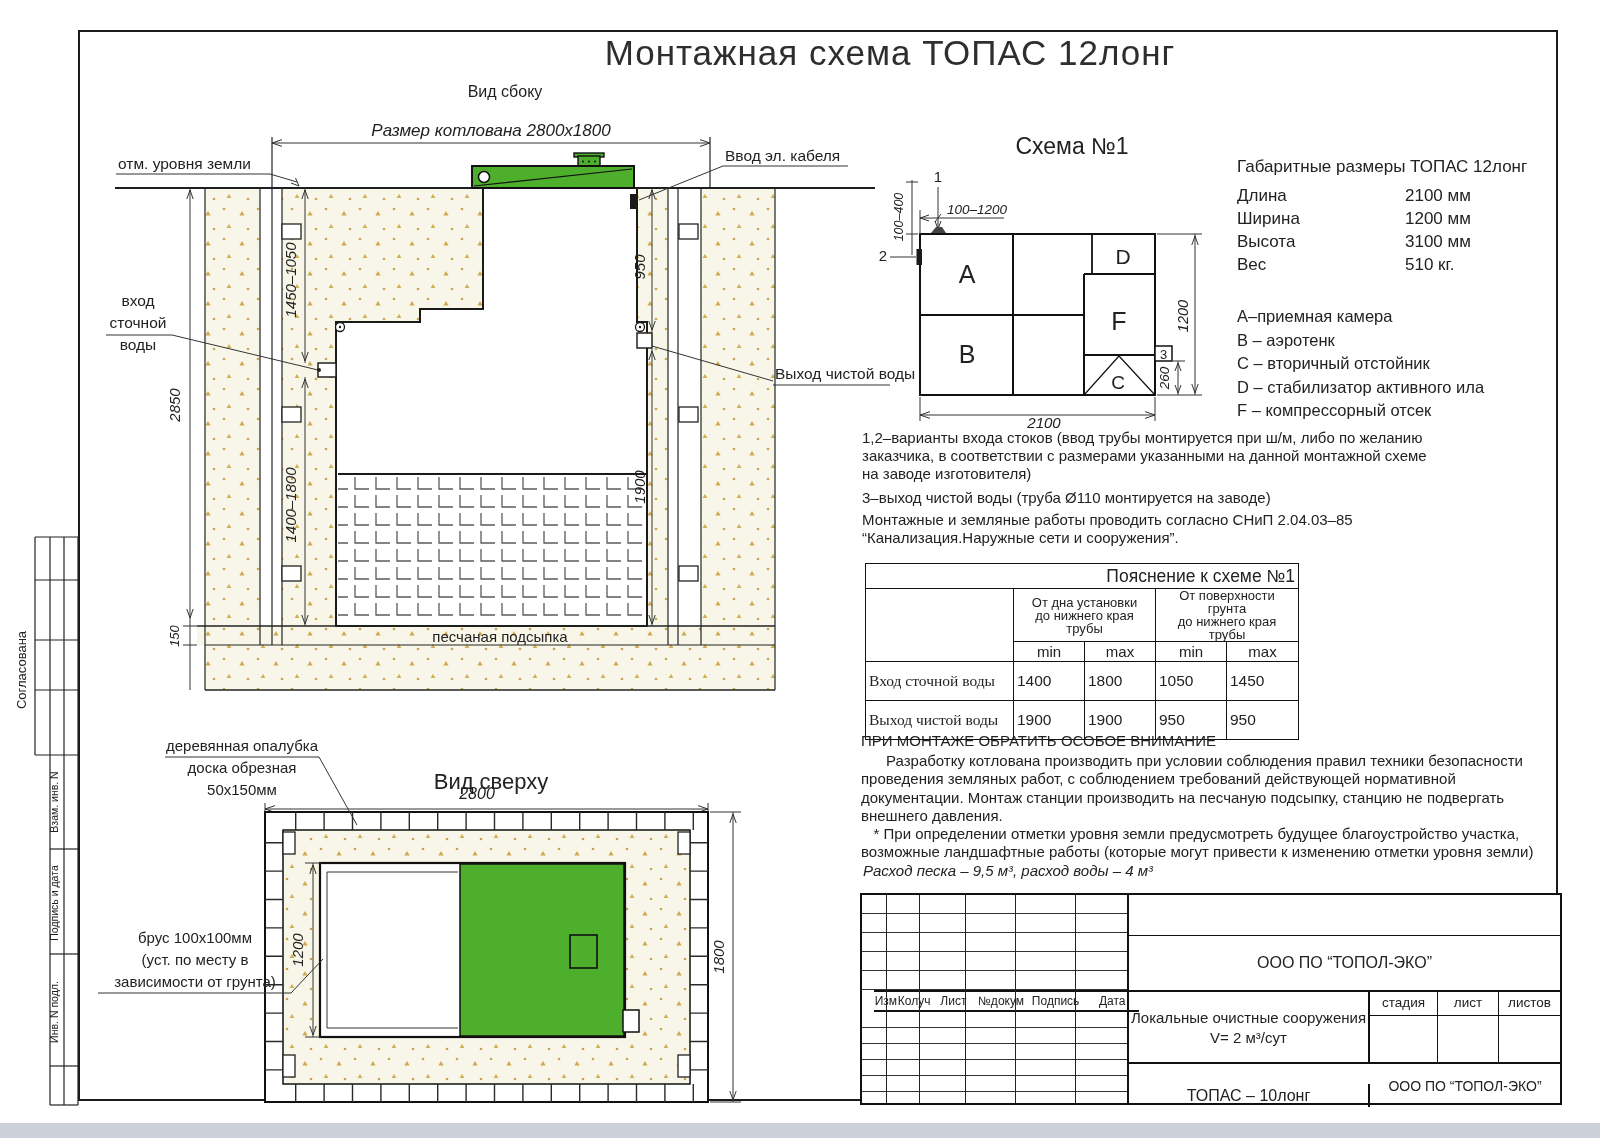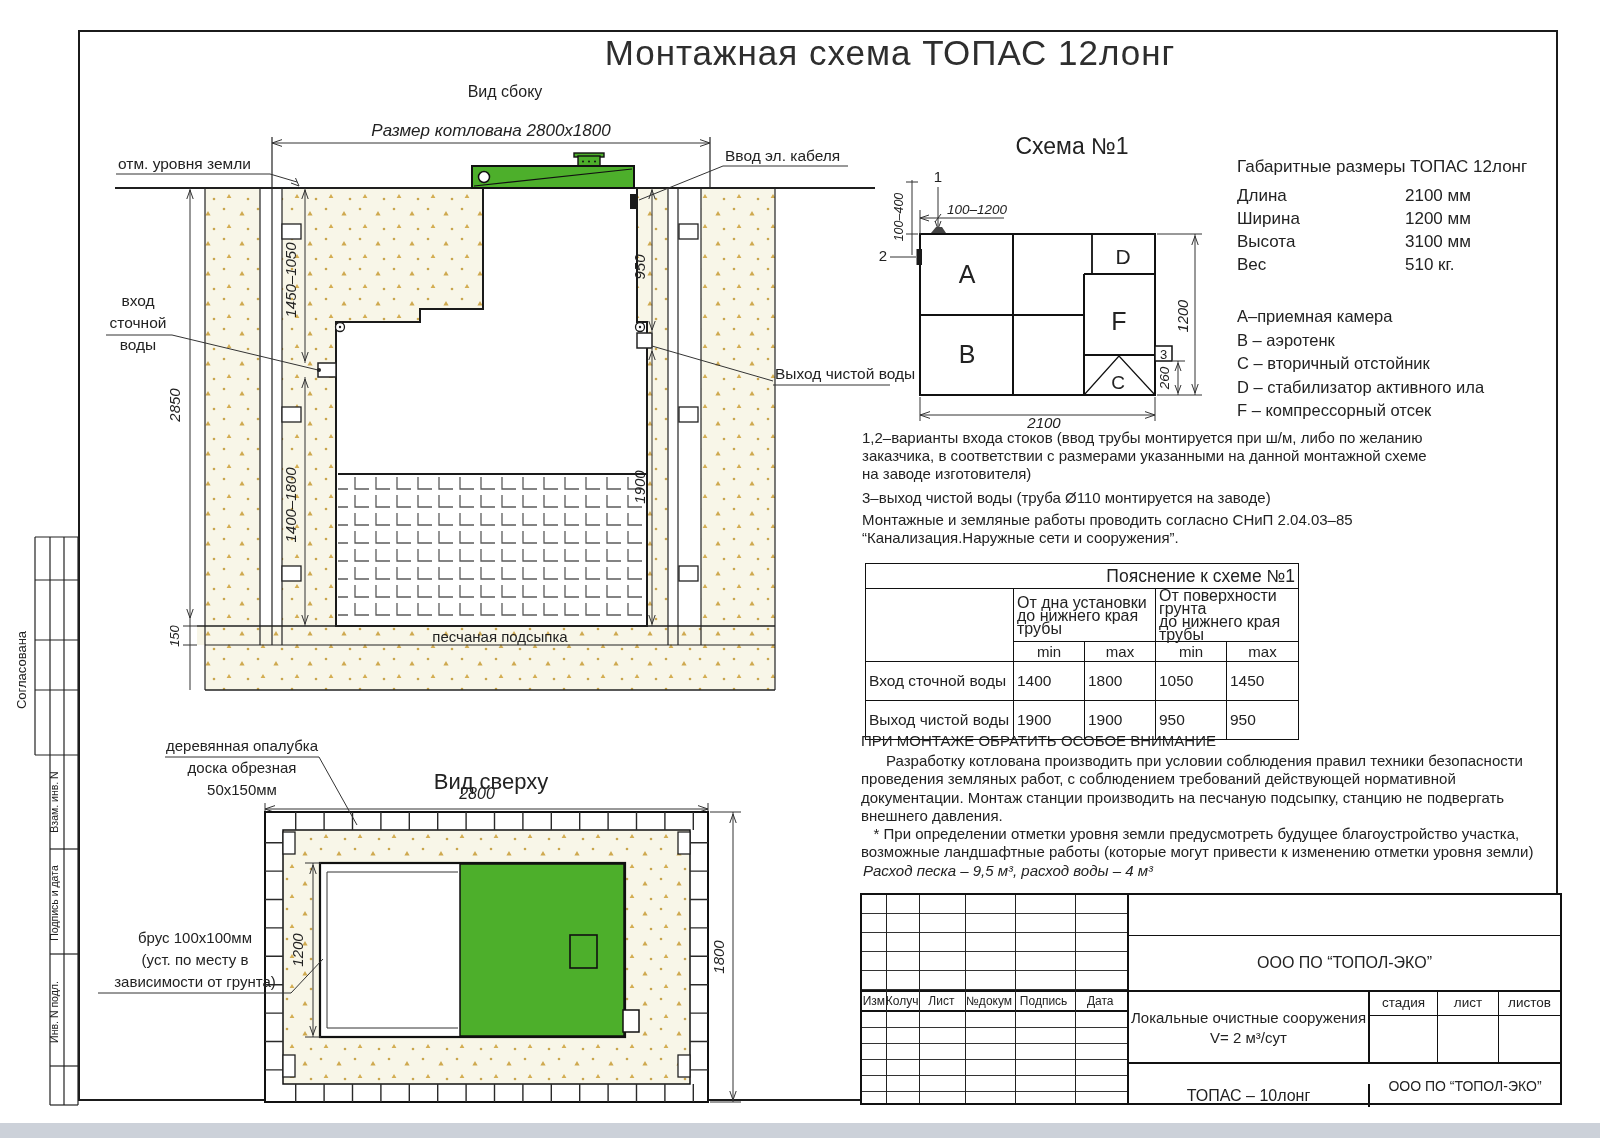--- a/index.html
+++ b/index.html
@@ -20,36 +20,36 @@
   .spec-row{display:flex;height:23px;line-height:23px;}
   .spec-row .sl{width:168px;}
   .legend{position:absolute;left:1237px;top:305px;font-size:16.5px;}
   .legend div{height:23.5px;line-height:23.5px;white-space:nowrap;}
   .notes{position:absolute;left:862px;top:429px;width:710px;font-size:15px;line-height:18.2px;}
   .notes .gap1{margin-top:5px;}
   .notes .gap2{margin-top:4px;}
   table.exp{position:absolute;left:865px;top:563px;border-collapse:collapse;background:#fff;}
   table.exp td{border:1.5px solid #111;padding:0 3px;font-size:15.5px;}
   table.exp .tt{font-size:17.5px;text-align:right;height:25px;}
-  table.exp .gh{font-size:16px;line-height:13px;white-space:pre-line;height:38px;vertical-align:middle;}
+  table.exp .gh{font-size:13px;line-height:13px;white-space:pre-line;height:38px;vertical-align:middle;text-align:center;}
   table.exp .mm{text-align:center;height:20px;font-size:15px;}
   table.exp .num{text-align:left;height:39px;}
-  table.exp .rl{white-space:nowrap;}
+  table.exp .rl{white-space:nowrap;font-family:Liberation Serif, serif;}
   .attention{position:absolute;left:861px;top:700px;width:715px;font-size:15px;line-height:18.2px;margin-top:32px;}
   .attention div{white-space:pre;}
   .att-title{margin-bottom:2px;}
   .sand-note{position:absolute;left:863px;top:862px;font-size:15px;font-style:italic;}
   
   .stamp{position:absolute;left:860px;top:893px;width:702px;height:212px;border:2px solid #111;background:#fff;}
   .stamp-left{position:absolute;left:0;top:0;width:267px;height:100%;border-right:2px solid #111;}
   .rows-top{position:absolute;left:0;top:0;width:100%;height:95px;
     background:repeating-linear-gradient(to bottom,transparent 0 18px,#333 18px 19px);}
   .rows-bottom{position:absolute;left:0;top:117px;width:100%;bottom:0;
     background:repeating-linear-gradient(to bottom,transparent 0 15px,#333 15px 16px);}
-  .hdr-row{position:absolute;left:0;top:95px;width:100%;height:22px;border-top:2px solid #111;border-bottom:2px solid #111;display:flex;}
+  .hdr-row{position:absolute;left:12px;top:95px;width:100%;height:22px;border-top:2px solid #111;border-bottom:2px solid #111;display:flex;}
   .hdr-row div{font-size:12px;line-height:18px;text-align:center;overflow:hidden;white-space:nowrap;}
   .vl{position:absolute;top:0;bottom:0;width:0;border-left:1.5px solid #222;}
   .stamp-right{position:absolute;left:267px;top:0;right:0;bottom:0;}
   .org-cell{position:relative;height:95px;}
   .org-div{position:absolute;left:0;top:40px;right:0;border-top:1.5px solid #111;}
   .org-text{position:absolute;left:0;top:40px;right:0;bottom:0;display:flex;align-items:center;justify-content:center;font-size:16px;}
   .row-mid{height:72px;border-top:2px solid #111;display:flex;}
   .proj{width:241px;border-right:2px solid #111;display:flex;flex-direction:column;align-items:center;justify-content:center;gap:3px;font-size:15px;}
   .stage-grid{flex:1;display:flex;flex-direction:column;}
   .stage-hdr{height:24px;display:flex;border-bottom:1.5px solid #111;}

